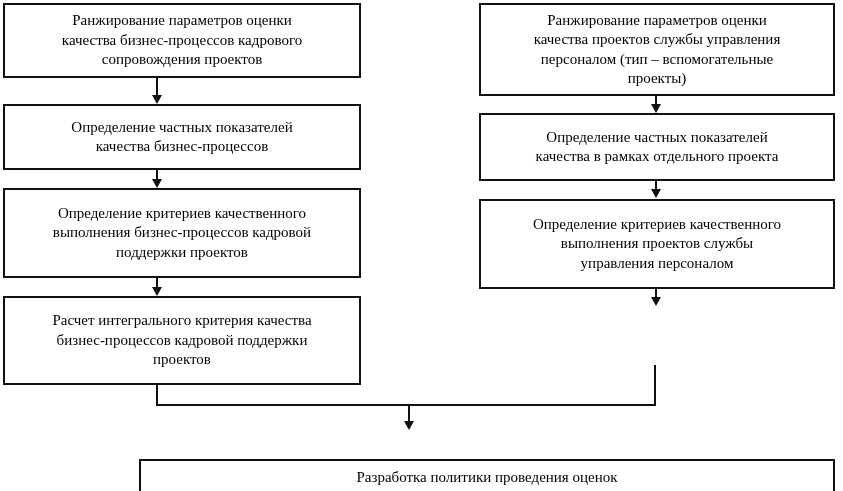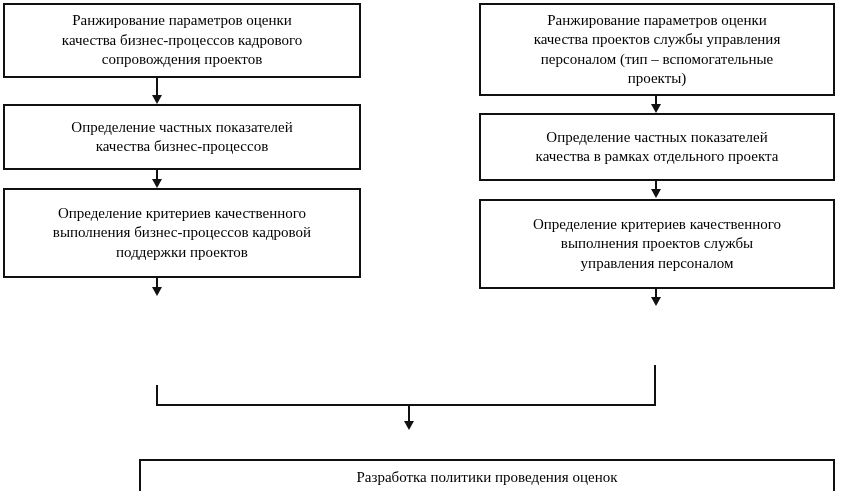--- a/index.html
+++ b/index.html
@@ -117,20 +117,25 @@
 
   <div class="node" id="n-l3">
     <span class="label">Определение критериев качественного
 выполнения бизнес-процессов кадровой
 поддержки проектов</span>
   </div>
 
   <div class="vline" id="a-l3"></div>
   <div class="arrowhead" id="h-l3"></div>
 
+  <div class="node" id="n-l4">
+    <span class="label">Расчет интегрального критерия качества
+бизнес-процессов кадровой поддержки
+проектов</span>
+  </div>
 
   <div class="node" id="n-r1">
     <span class="label">Ранжирование параметров оценки
 качества проектов службы управления
 персоналом (тип – вспомогательные
 проекты)</span>
   </div>
 
   <div class="vline" id="a-r1"></div>
   <div class="arrowhead" id="h-r1"></div>

